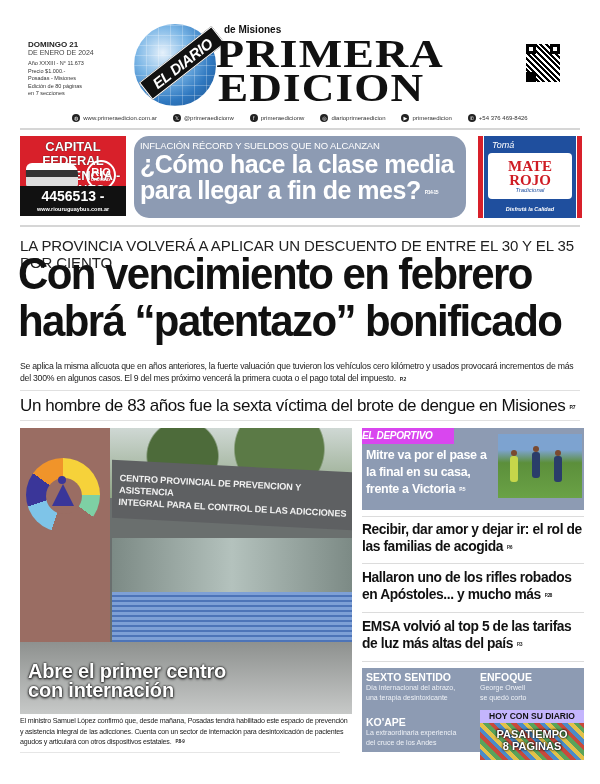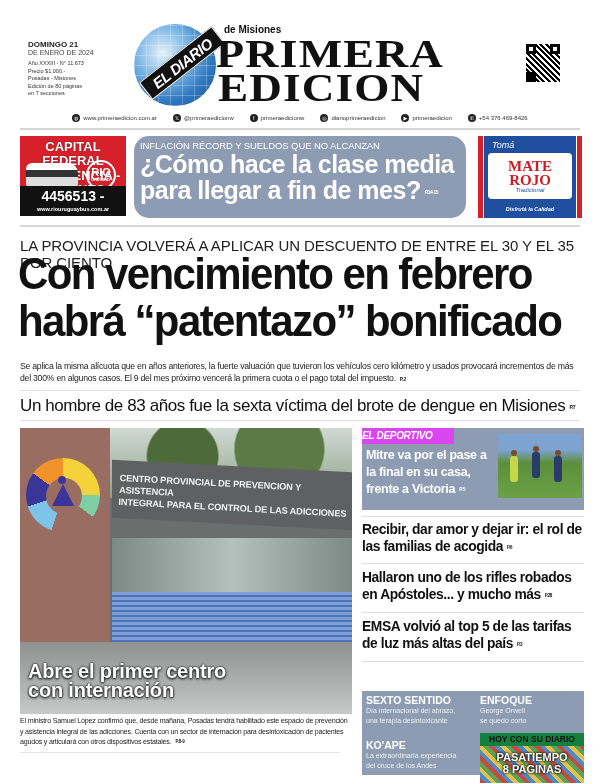--- a/index.html
+++ b/index.html
@@ -115,26 +115,26 @@
   .deportivo-title { position: absolute; left: 4px; top: 19px; width: 128px; color: #fff; font-weight: bold; font-size: 12.5px; line-height: 17px; letter-spacing: -0.3px; }
   .deportivo-photo { position: absolute; left: 136px; top: 6px; width: 84px; height: 64px;
     background: linear-gradient(#7da3d0 0 25%, #5c8f3b 45%, #6aa246 100%); overflow: hidden; }
   .player { position: absolute; width: 8px; height: 26px; background: #2a3d6a; border-radius: 3px; }
   .player::before { content: ""; position: absolute; top: -6px; left: 1px; width: 6px; height: 6px; border-radius: 50%; background: #7a4a30; }
 
   .right-item { position: absolute; left: 362px; width: 222px; font-weight: bold; font-size: 13.8px; line-height: 17px; letter-spacing: -0.4px; color: #111; }
   .right-item .page-ref { font-size: 4.5px; }
   .right-rule { position: absolute; left: 362px; width: 222px; height: 1px; background: #dcdcdc; }
 
-  .sections { position: absolute; left: 362px; top: 691px; width: 222px; height: 84px; background: #8d9bb3; }
+  .sections { position: absolute; left: 362px; top: 668px; width: 222px; height: 84px; background: #8d9bb3; }
   .sec-block { position: absolute; color: #fff; }
   .sec-label { font-weight: 900; font-size: 10.5px; line-height: 12px; }
   .sec-desc { font-size: 7px; line-height: 10px; color: #eef1f6; }
   .promo-hoy { position: absolute; left: 118px; top: 42px; width: 104px; height: 50px; overflow: hidden; }
-  .promo-hoy-tag { height: 13px; background: #15803d; color: #111; font-weight: 900; font-size: 8.5px; text-align: center; line-height: 13px; }
+  .promo-hoy-tag { height: 13px; background: #c4b5fd; color: #111; font-weight: 900; font-size: 8.5px; text-align: center; line-height: 13px; }
   .promo-hoy-art { height: 37px; background: repeating-linear-gradient(45deg, #c84a3c 0 4px, #4c8bc7 4px 8px, #e2c14a 8px 12px, #5aa35b 12px 16px);
     color: #fff; font-weight: 900; font-size: 11px; text-align: center; line-height: 12px; padding-top: 5px; text-shadow: 0 0 3px #000, 0 0 2px #000; }
 </style>
 </head>
 <body>
 
 <div class="masthead">
   <div class="date-block">
     <div class="date-day">DOMINGO 21</div>
     <div class="date-full">DE ENERO DE 2024</div>

